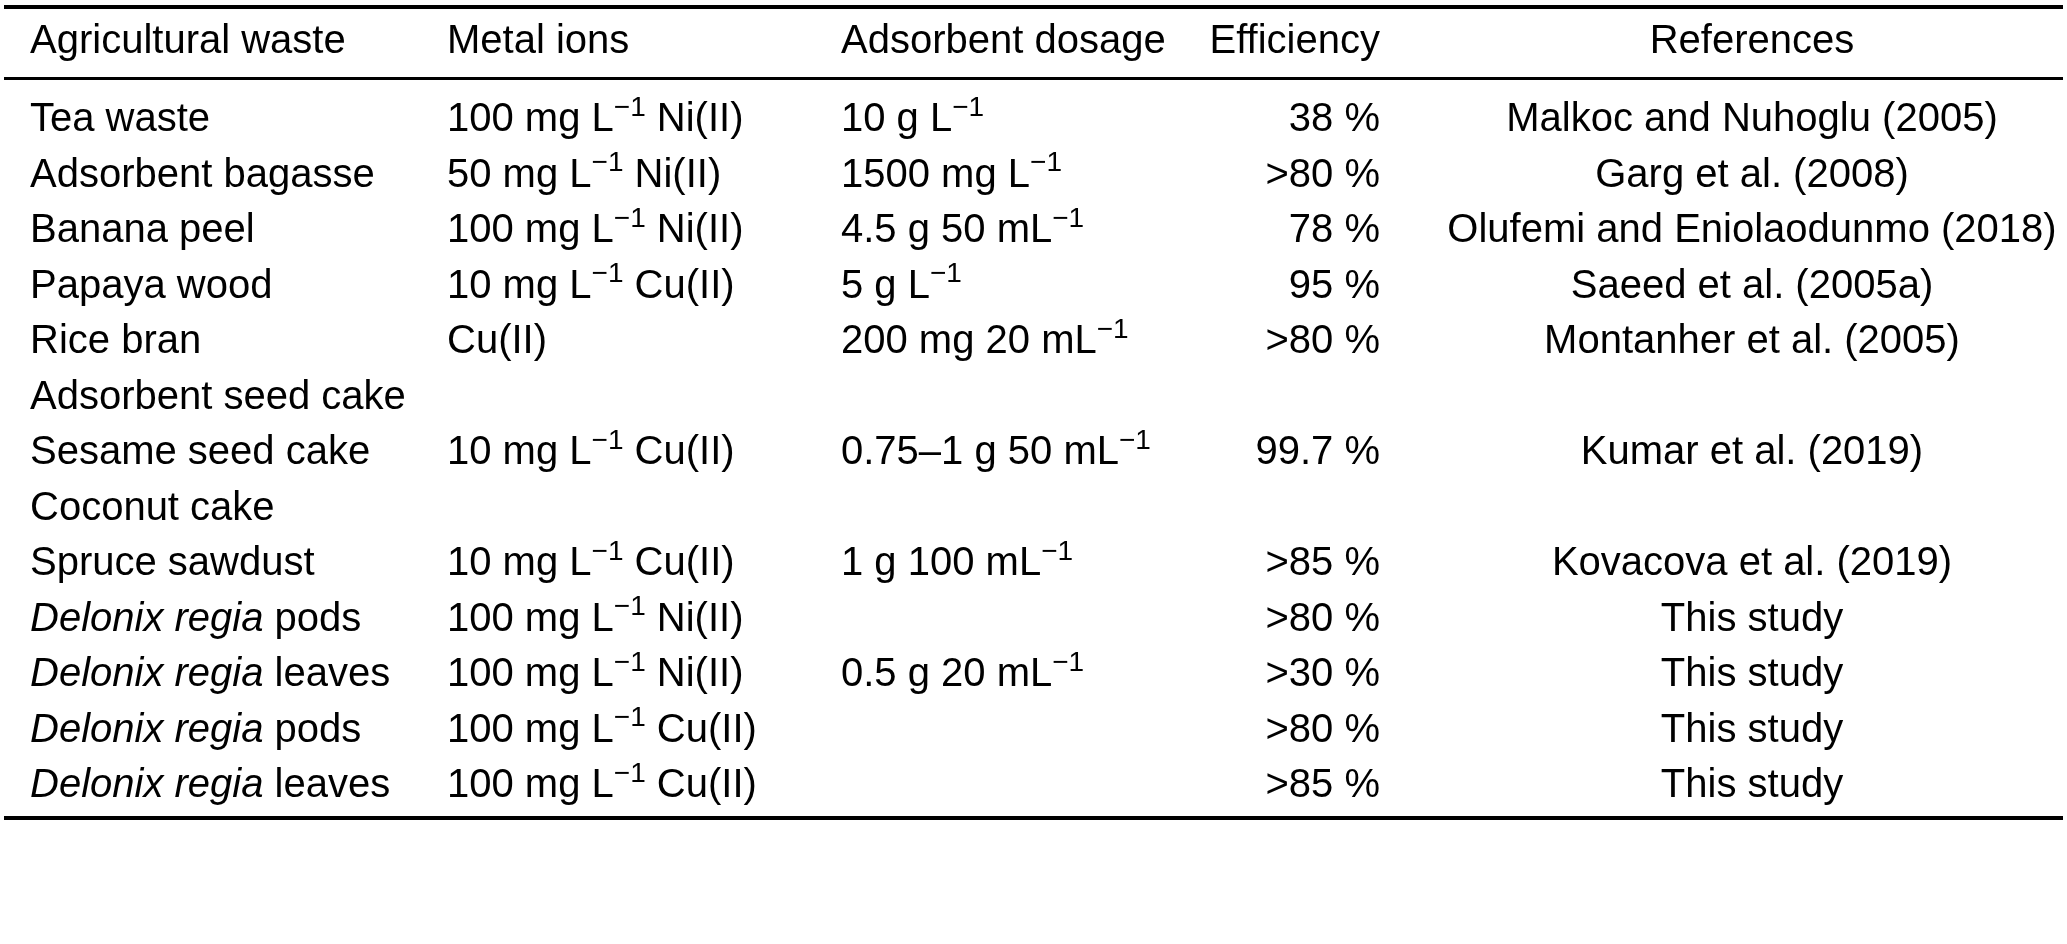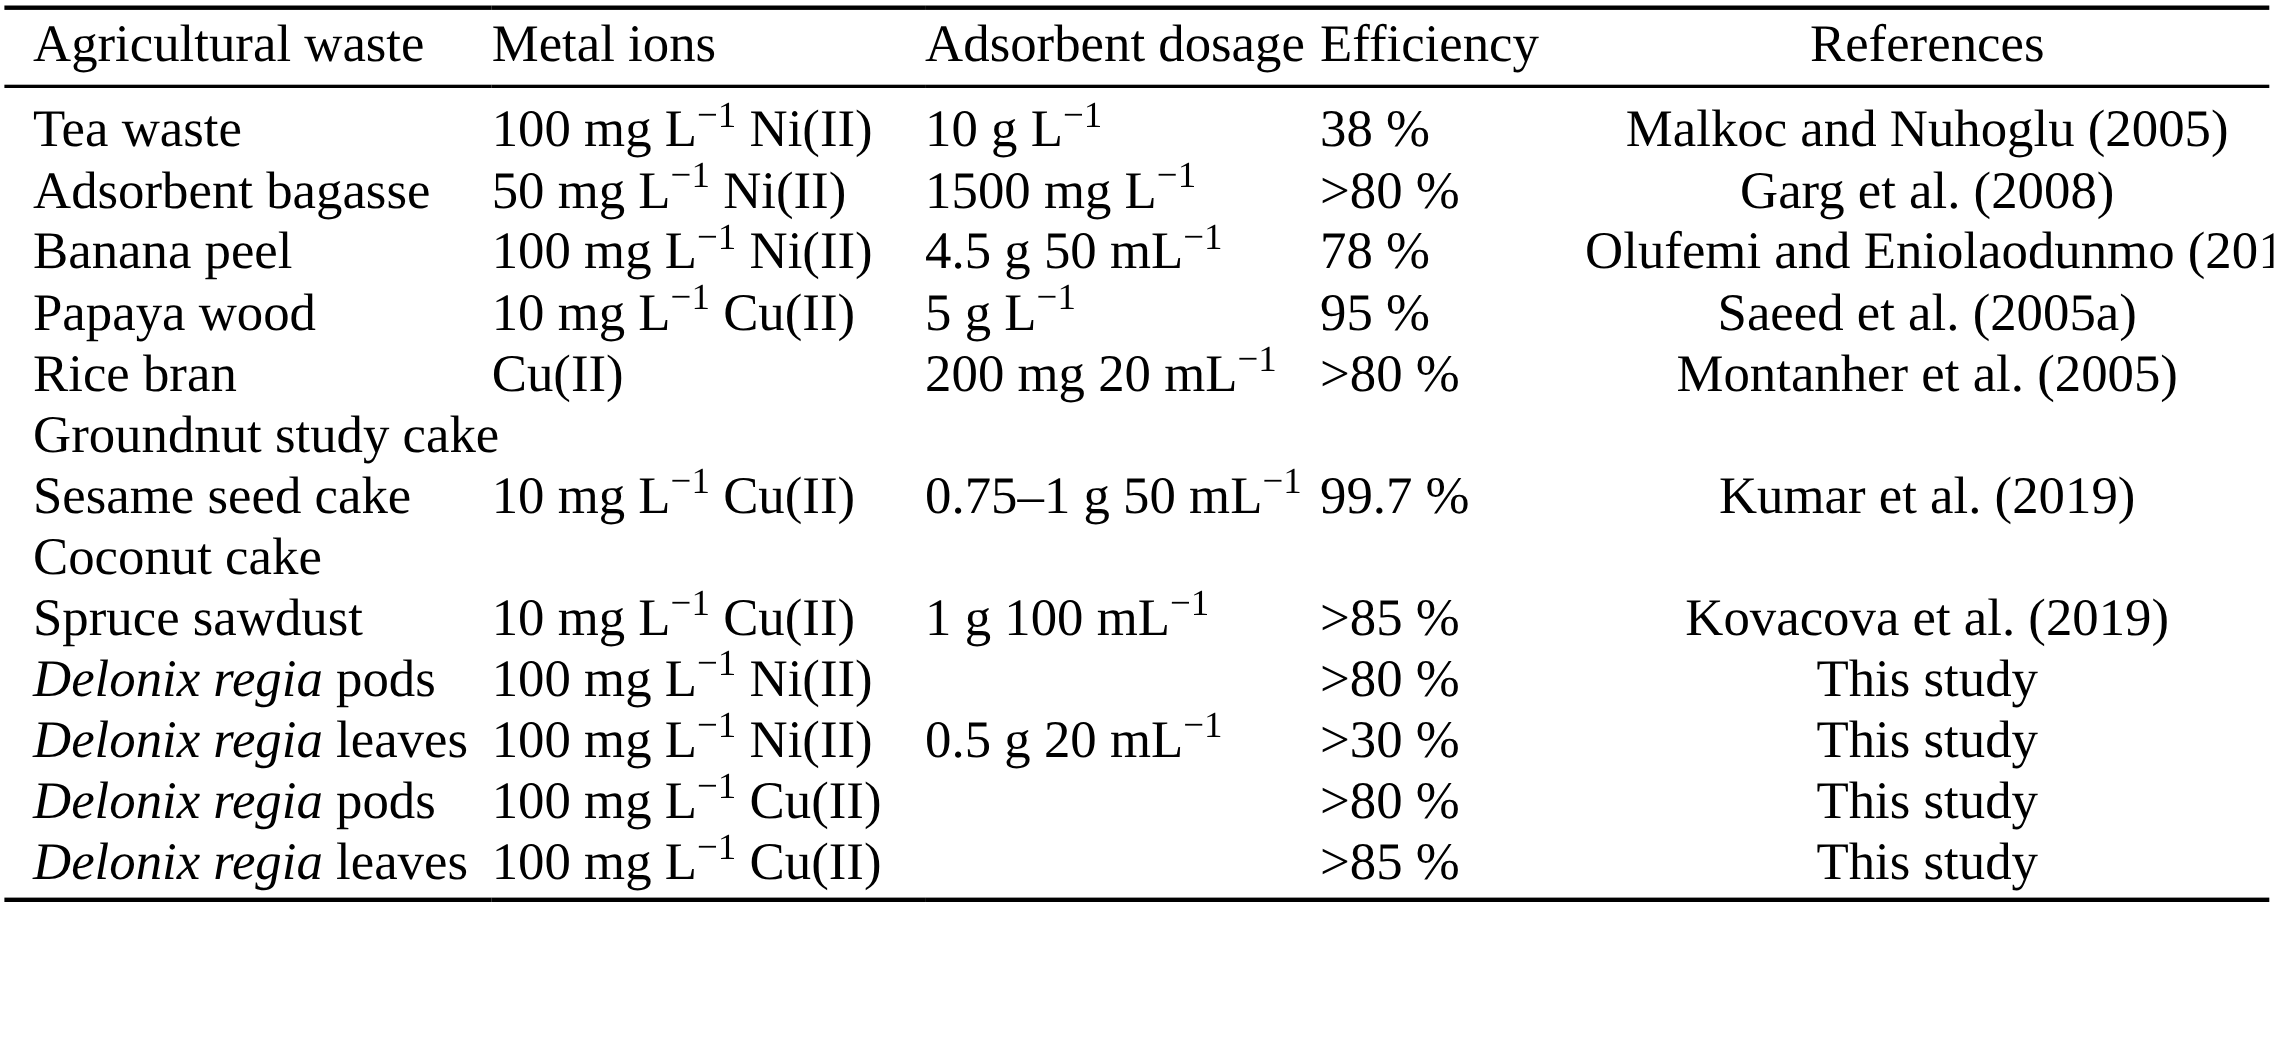--- a/index.html
+++ b/index.html
@@ -6,22 +6,22 @@
     margin: 0;
     padding: 0;
     background: #ffffff;
   }
   .page {
     position: relative;
     width: 2067px;
     height: 944px;
     background: #ffffff;
     color: #000000;
-    font-family: Liberation Serif, serif;
-    font-size: 48px;
+    font-family: Liberation Sans, sans-serif;
+    font-size: 40px;
     overflow: hidden;
   }
   table.tbl {
     position: absolute;
     left: 4px;
     top: 5px;
     width: 2059px;
     table-layout: fixed;
     border-collapse: collapse;
     border-top: 4px solid #000000;
@@ -45,21 +45,21 @@
   }
   td {
     padding: 0;
     vertical-align: middle;
     white-space: nowrap;
   }
   tbody::before { content: ""; display: table-row; height: 12px; }
   tbody::after  { content: ""; display: table-row; height: 6px; }
   tbody tr { height: 55.5px; }
   .c1 { padding-left: 26px; }
-  .c4 { }
+  .c4 { text-align: right; }
   .c5 { padding-left: 61px; text-align: center; }
   sup {
     font-size: 70%;
     line-height: 0;
     position: relative;
     top: -0.55em;
     vertical-align: baseline;
   }
 </style>
 </head>
@@ -120,21 +120,21 @@
 
   <tr>
     <td class="c1">Rice bran</td>
     <td class="c2">Cu(II)</td>
     <td class="c3">200 mg 20 mL<sup>−1</sup></td>
     <td class="c4">&gt;80 %</td>
     <td class="c5">Montanher et al. (2005)</td>
   </tr>
 
   <tr>
-    <td class="c1">Groundnut study cake</td>
+    <td class="c1">Adsorbent seed cake</td>
     <td class="c2"></td>
     <td class="c3"></td>
     <td class="c4"></td>
     <td class="c5"></td>
   </tr>
 
   <tr>
     <td class="c1">Sesame seed cake</td>
     <td class="c2">10 mg L<sup>−1</sup> Cu(II)</td>
     <td class="c3">0.75–1 g 50 mL<sup>−1</sup></td>

